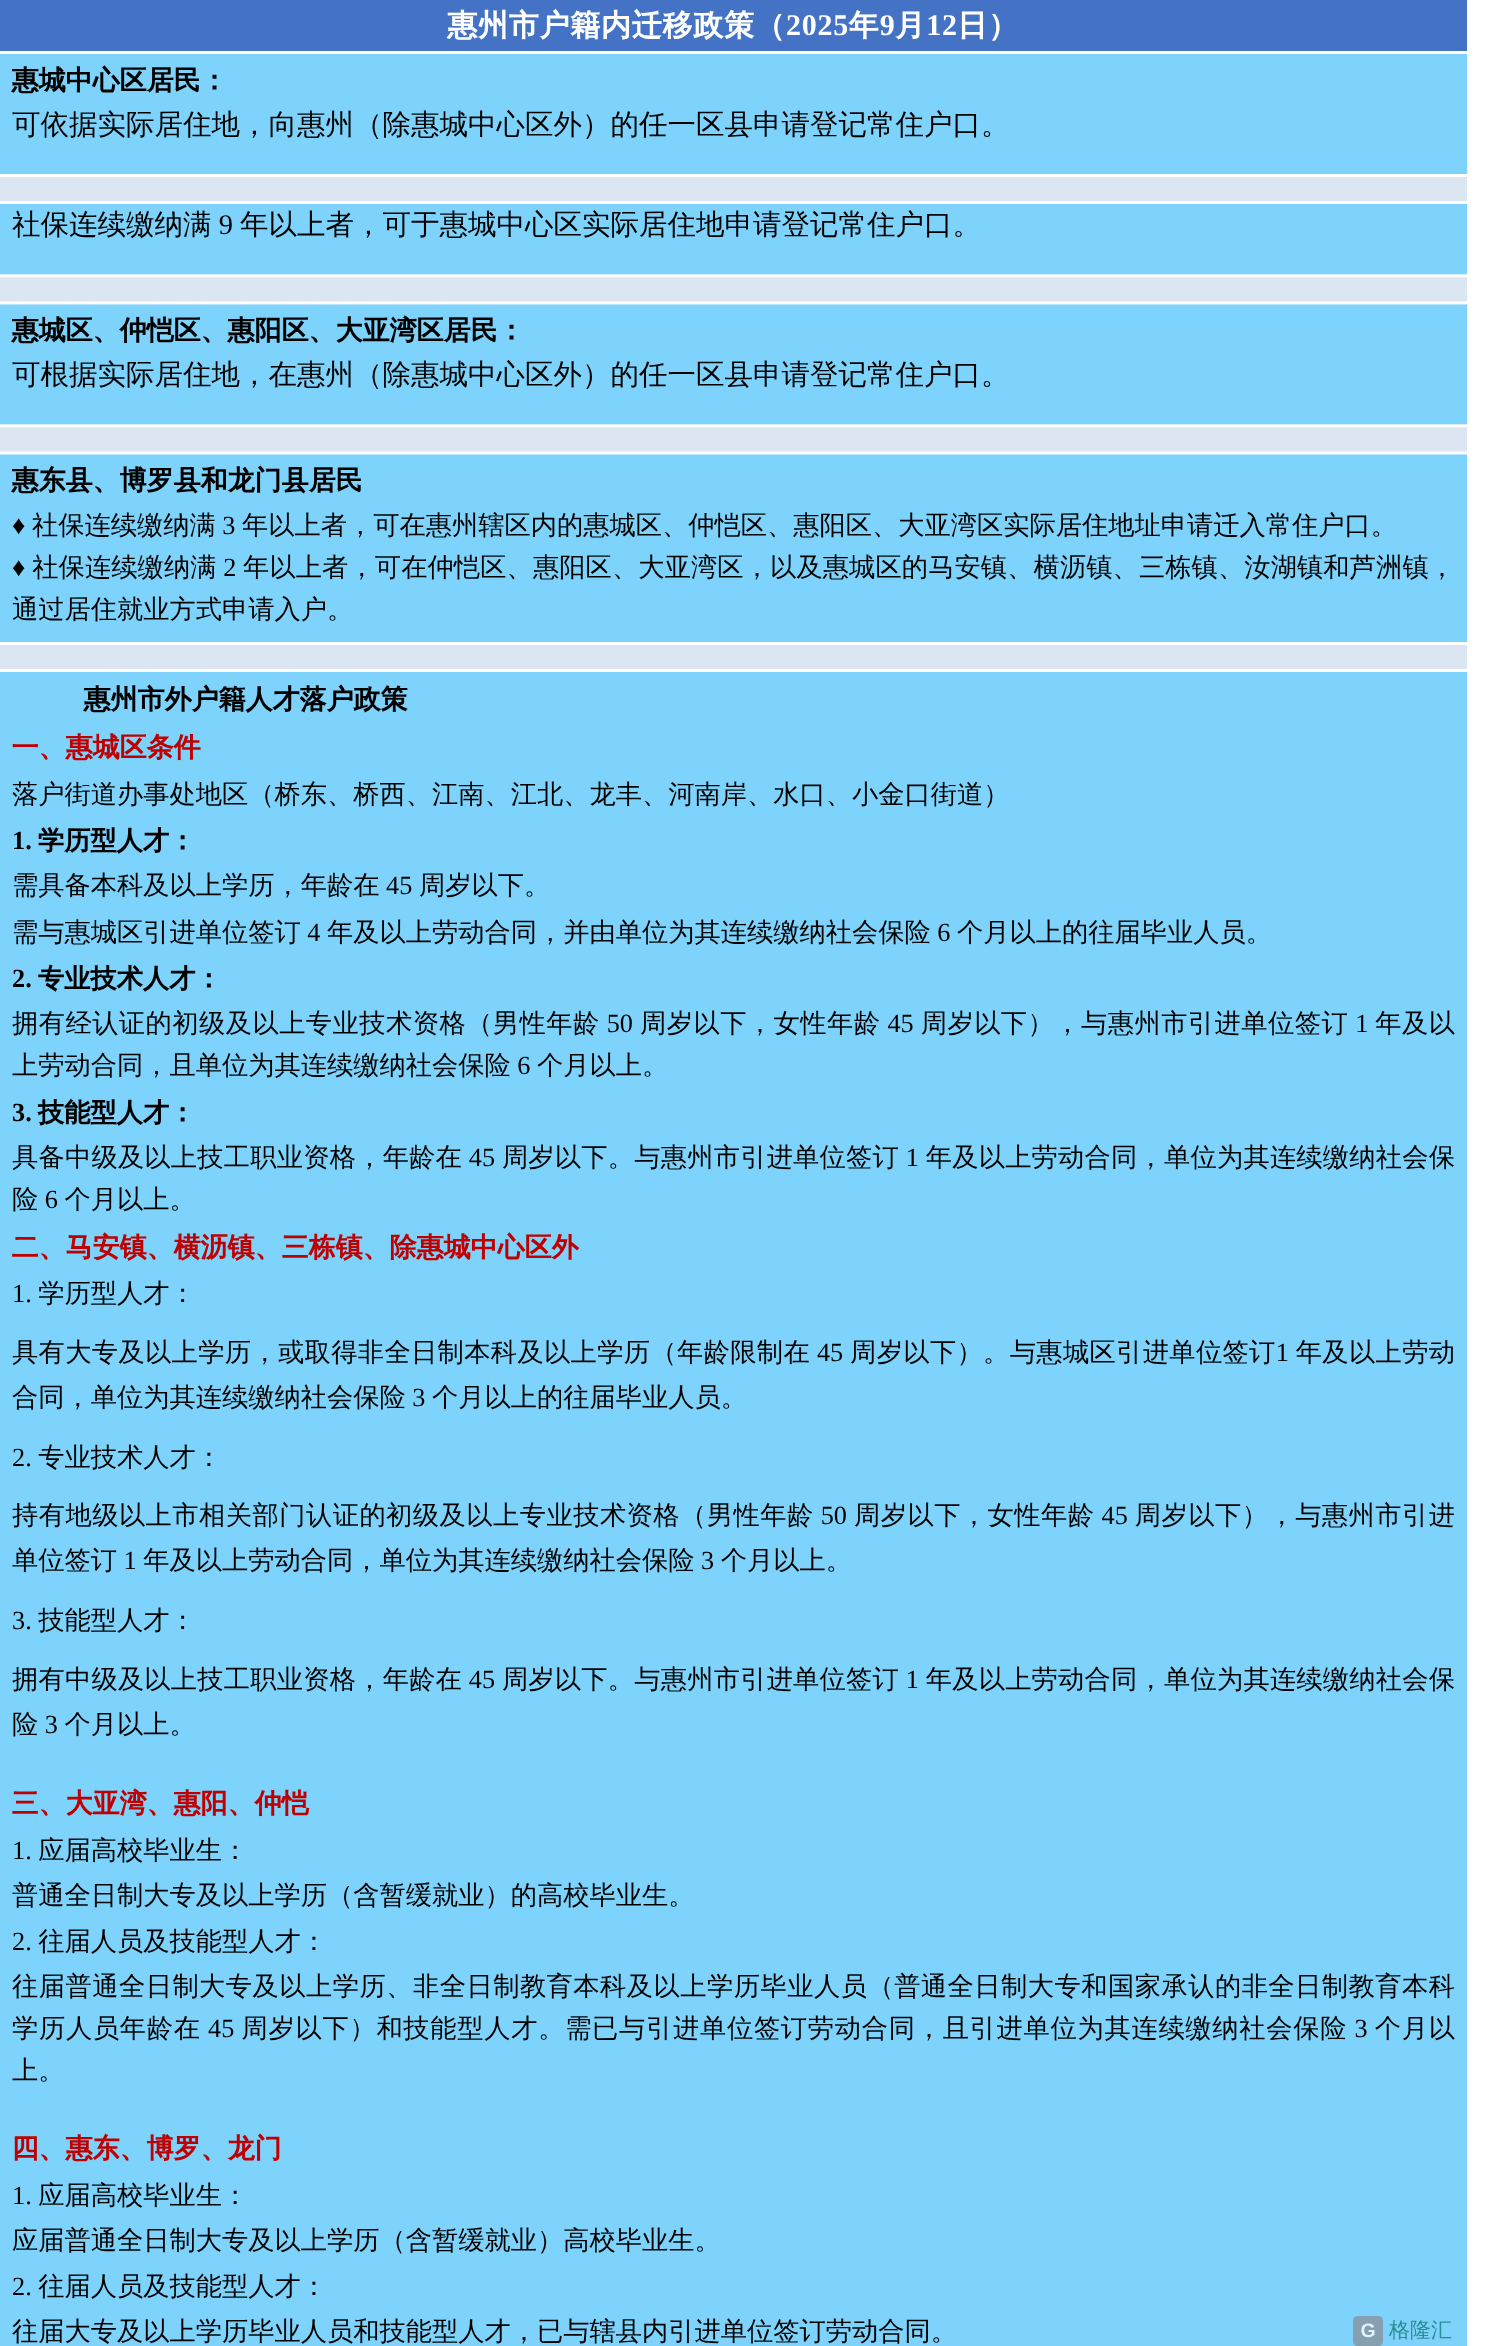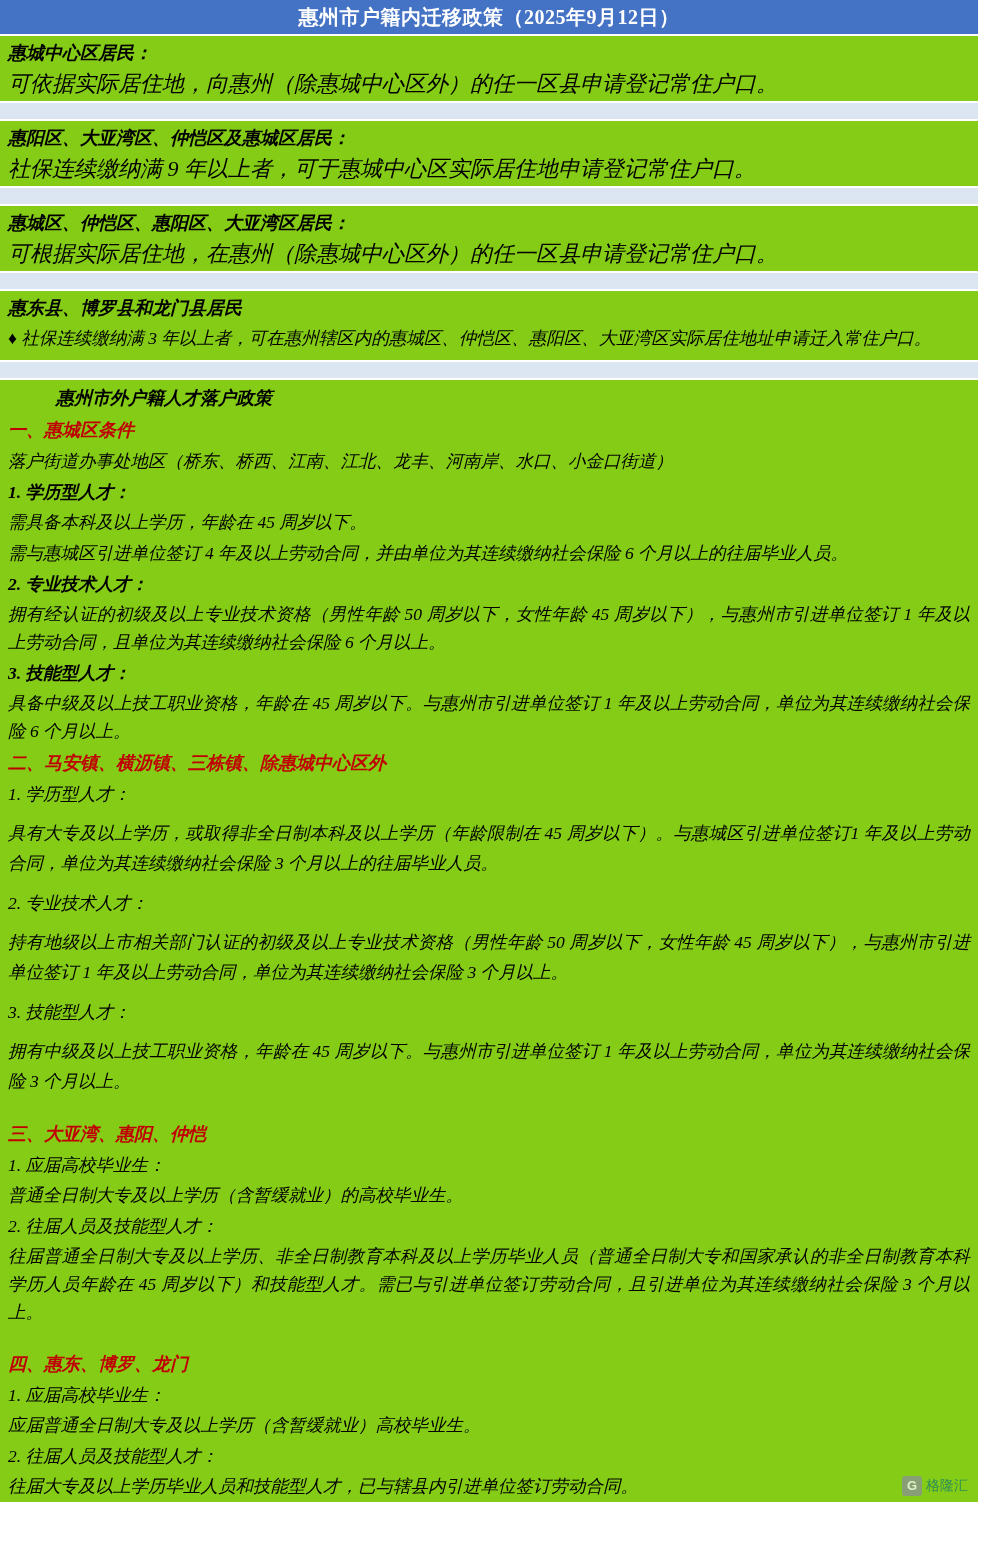--- a/index.html
+++ b/index.html
@@ -26,34 +26,33 @@
     line-height: 34px;
     height: 34px;
     letter-spacing: 0.5px;
   }
   .rule {
     height: 2px;
     background: #ffffff;
     width: 100%;
   }
   .band {
-    background: #84cc16;
+    background: #7dd3fc;
     padding: 0 8px;
-    font-style: italic;
   }
   .hdr {
     font-weight: bold;
     font-size: 18px;
     line-height: 30px;
     padding: 2px 0 1px 0;
   }
   .txt {
-    font-size: 22px;
-    line-height: 28px;
-    padding: 1px 0 3px 0;
+    font-size: 19px;
+    line-height: 28px;
+    padding: 1px 0 18px 0;
     text-align: justify;
   }
   .spacer-line {
     height: 16px;
     background: #dce6f2;
   }
   .sec-title {
     font-weight: bold;
     font-size: 18px;
     line-height: 30px;
@@ -131,40 +130,43 @@
 
   <div class="band">
     <div class="hdr">惠城中心区居民：</div>
     <div class="txt">可依据实际居住地，向惠州（除惠城中心区外）的任一区县申请登记常住户口。</div>
   </div>
   <div class="rule"></div>
   <div class="spacer-line"></div>
   <div class="rule"></div>
 
   <div class="band">
-    <div class="hdr">惠阳区、大亚湾区、仲恺区及惠城区居民：</div>
     <div class="txt">社保连续缴纳满 9 年以上者，可于惠城中心区实际居住地申请登记常住户口。</div>
   </div>
   <div class="rule"></div>
   <div class="spacer-line"></div>
   <div class="rule"></div>
 
   <div class="band">
     <div class="hdr">惠城区、仲恺区、惠阳区、大亚湾区居民：</div>
     <div class="txt">可根据实际居住地，在惠州（除惠城中心区外）的任一区县申请登记常住户口。</div>
   </div>
   <div class="rule"></div>
   <div class="spacer-line"></div>
   <div class="rule"></div>
 
   <div class="band">
     <div class="hdr">惠东县、博罗县和龙门县居民</div>
     <div class="bullet-row">
       <span>♦</span>
       <span>社保连续缴纳满 3 年以上者，可在惠州辖区内的惠城区、仲恺区、惠阳区、大亚湾区实际居住地址申请迁入常住户口。</span>
+    </div>
+    <div class="bullet-row">
+      <span>♦</span>
+      <span>社保连续缴纳满 2 年以上者，可在仲恺区、惠阳区、大亚湾区，以及惠城区的马安镇、横沥镇、三栋镇、汝湖镇和芦洲镇，通过居住就业方式申请入户。</span>
     </div>
     <div class="gap-sm"></div>
   </div>
   <div class="rule"></div>
   <div class="spacer-line"></div>
   <div class="rule"></div>
 
   <div class="band">
     <div class="sec-title">惠州市外户籍人才落户政策</div>
 

